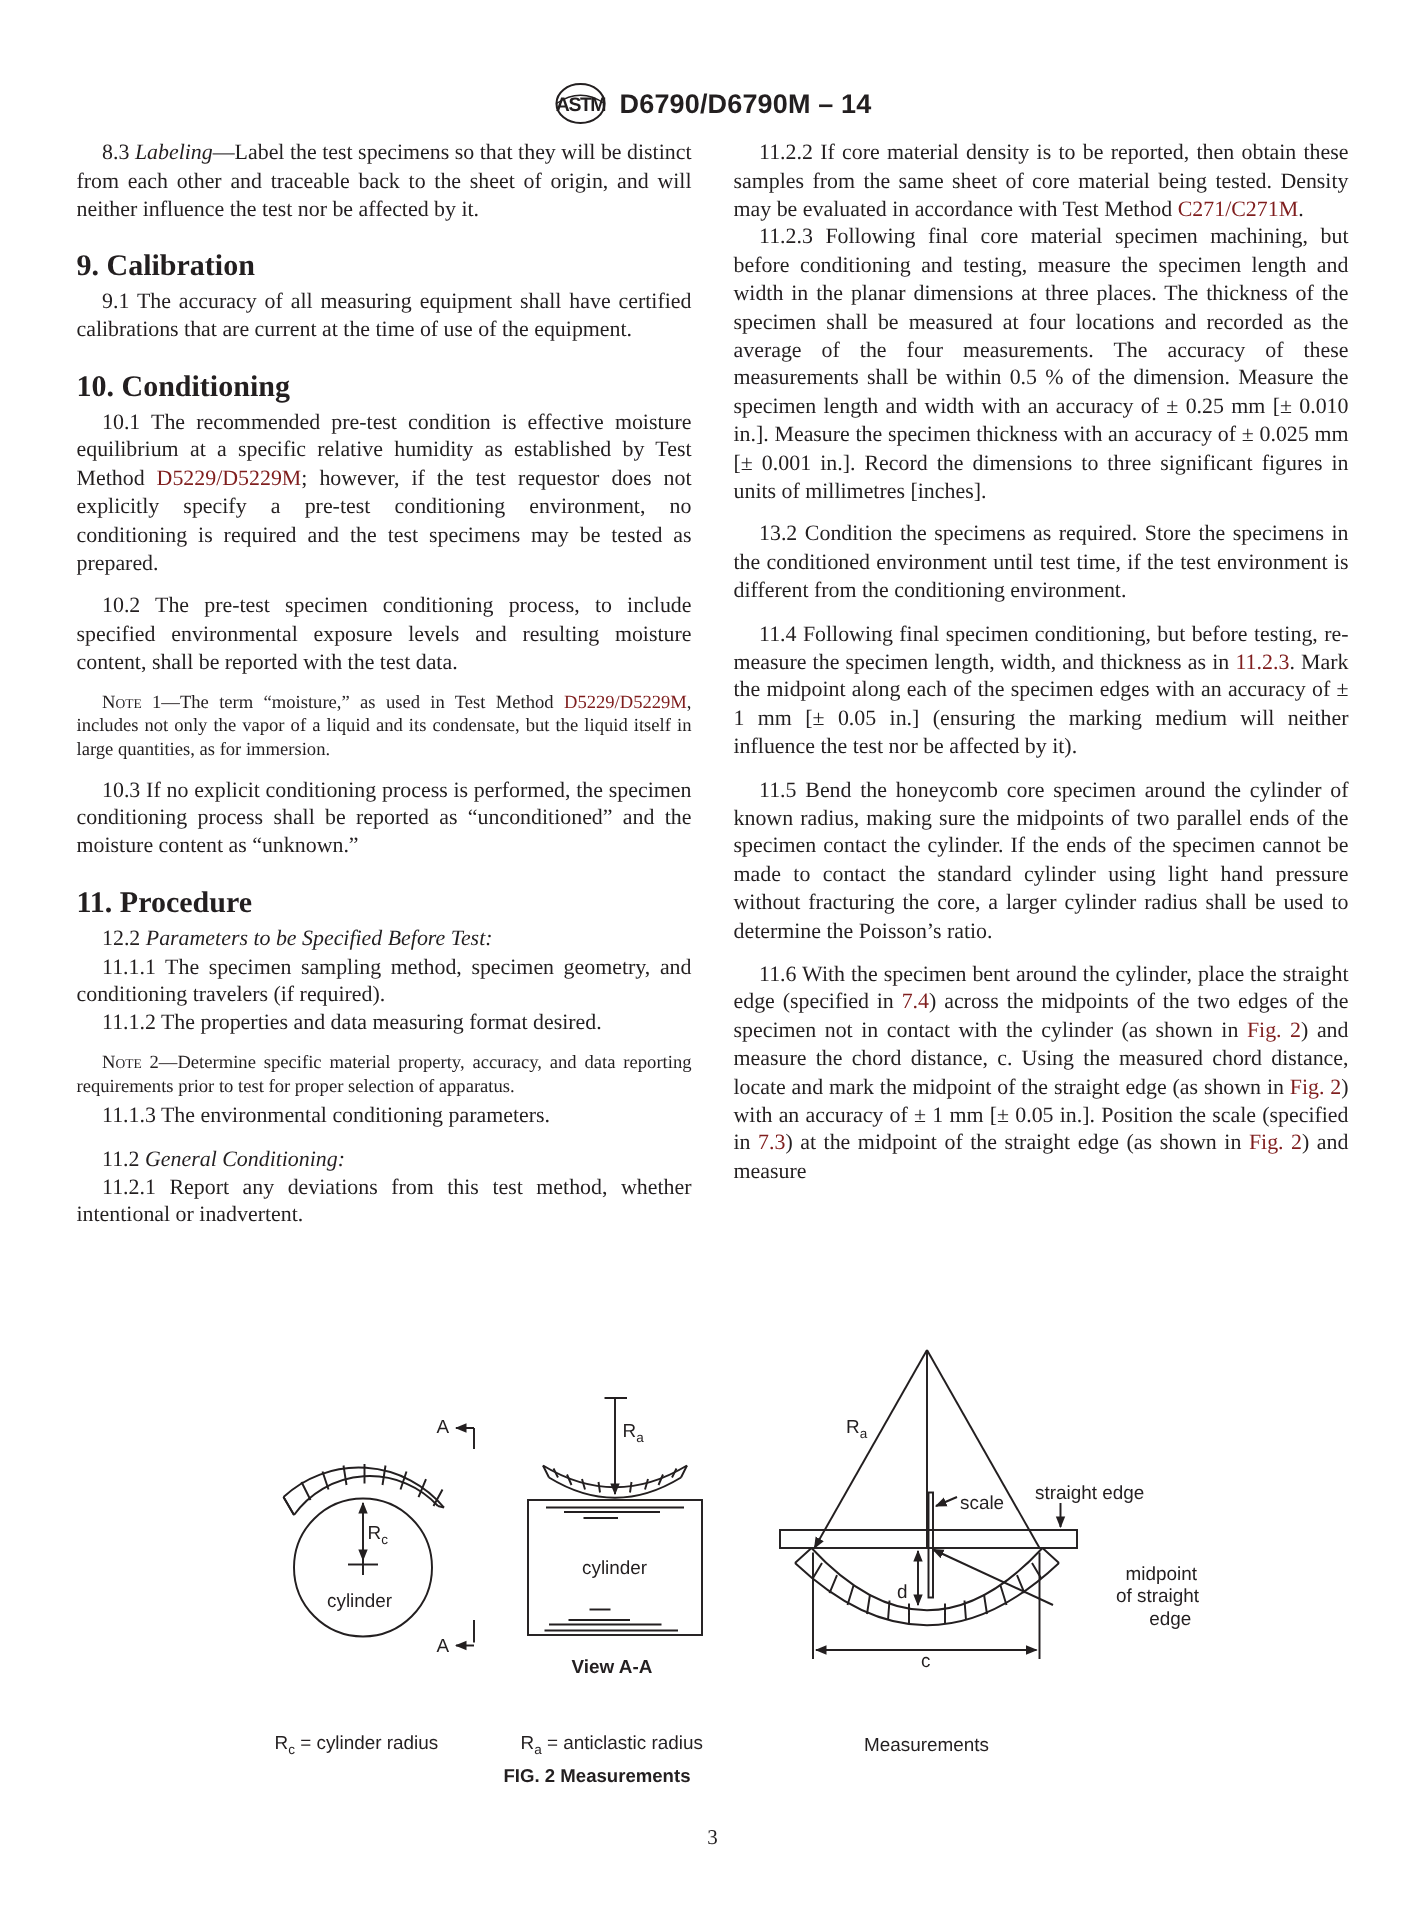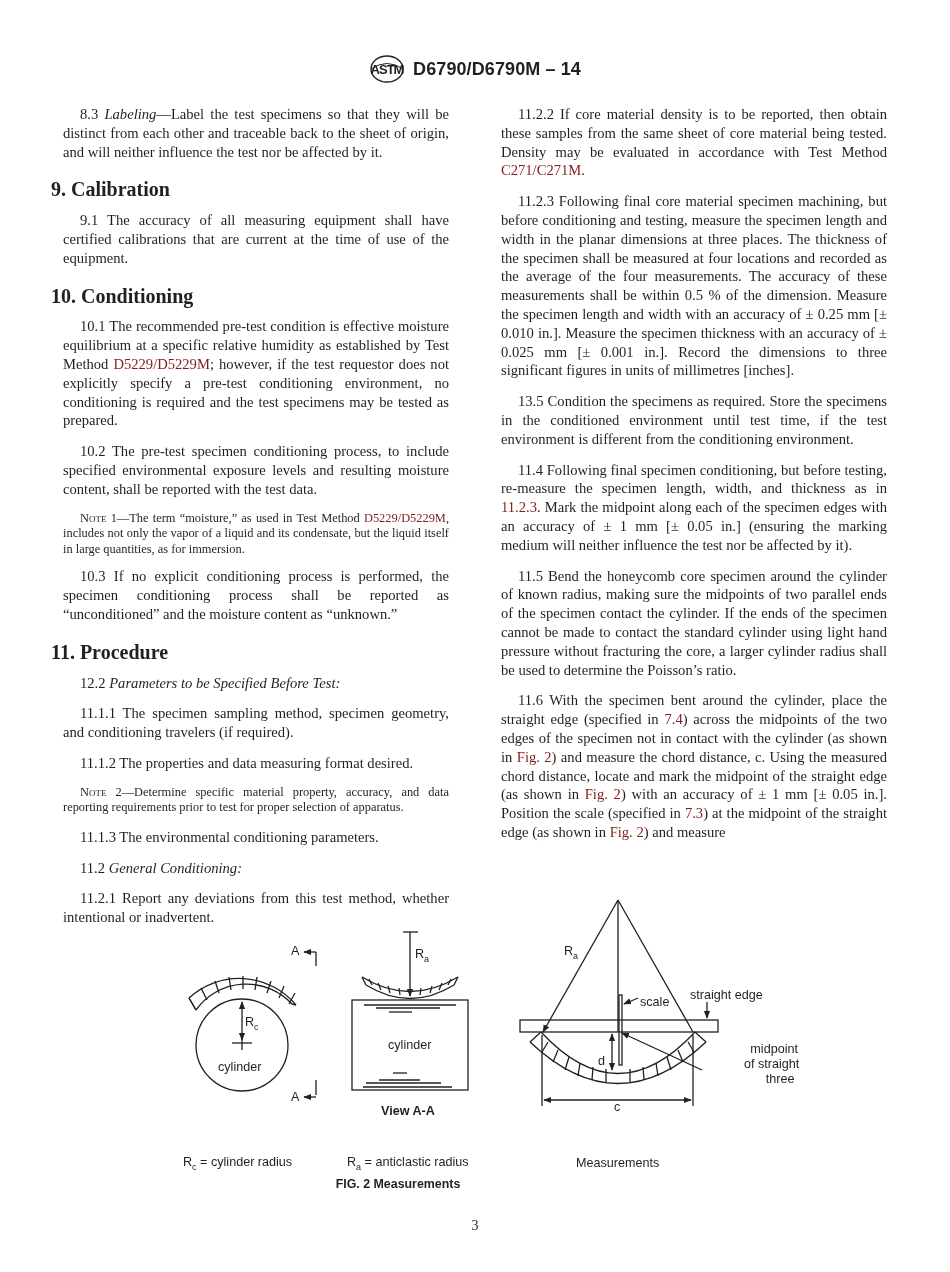--- a/index.html
+++ b/index.html
@@ -5,21 +5,21 @@
   html, body { margin: 0; padding: 0; background: #ffffff; }
   body { width: 950px; height: 1272px; position: relative; overflow: hidden;
          font-family: "Liberation Serif", serif; color: #231f20; }
   .header { position: absolute; top: 52px; left: 0; width: 950px; height: 34px;
             display: flex; justify-content: center; align-items: center; gap: 8px; }
   .header .title { font-family: "Liberation Sans", sans-serif; font-weight: bold; font-size: 18px; letter-spacing: 0.1px; }
   .logo { width: 36px; height: 30px; }
   .col { position: absolute; top: 93px; width: 410px; font-size: 14.6px; line-height: 18.8px; text-align: justify; }
   .col.left { left: 51px; }
   .col.right { left: 489px; }
-  .col p { margin: 12px; text-indent: 17px; }
+  .col p { margin: 0; text-indent: 17px; }
   .col p.gap { margin-top: 10px; }
   .col h2 { font-size: 20px; font-weight: bold; margin: 19px 0 5px 0; line-height: 18.8px; }
   .col .note { font-size: 12.4px; line-height: 15.6px; margin-top: 9px; margin-bottom: 3px; }
   .col .note .sc { font-variant: small-caps; }
   a.link { color: #7f1d1d; text-decoration: none; }
   i { font-style: italic; }
   .figure { position: absolute; left: 0; top: 880px; width: 950px; height: 330px; }
   .fig-svg { position: absolute; left: 0; top: 0; }
   .fig-label { position: absolute; font-family: "Liberation Sans", sans-serif; font-size: 12.6px; color: #231f20; }
   .fig-caption { position: absolute; top: 297px; left: 0; width: 796px; text-align: center;
@@ -56,21 +56,21 @@
   <p>11.1.2 The properties and data measuring format desired.</p>
   <p class="note"><span class="sc">Note</span><span> 2—Determine specific material property, accuracy, and data reporting requirements prior to test for proper selection of apparatus.</span></p>
   <p>11.1.3 The environmental conditioning parameters.</p>
   <p class="gap"><span>11.2 </span><i>General Conditioning:</i></p>
   <p>11.2.1 Report any deviations from this test method, whether intentional or inadvertent.</p>
 </div>
 
 <div class="col right">
   <p><span>11.2.2 If core material density is to be reported, then obtain these samples from the same sheet of core material being tested. Density may be evaluated in accordance with Test Method </span><a class="link">C271/C271M</a><span>.</span></p>
   <p>11.2.3 Following final core material specimen machining, but before conditioning and testing, measure the specimen length and width in the planar dimensions at three places. The thickness of the specimen shall be measured at four locations and recorded as the average of the four measurements. The accuracy of these measurements shall be within 0.5 % of the dimension. Measure the specimen length and width with an accuracy of ± 0.25 mm [± 0.010 in.]. Measure the specimen thickness with an accuracy of ± 0.025 mm [± 0.001 in.]. Record the dimensions to three significant figures in units of millimetres [inches].</p>
-  <p class="gap">13.5 Condition the specimens as required. Store the specimens in the conditioned environment until test time, if the test environment is different from the conditioning environment.</p>
+  <p class="gap">13.2 Condition the specimens as required. Store the specimens in the conditioned environment until test time, if the test environment is different from the conditioning environment.</p>
   <p class="gap"><span>11.4 Following final specimen conditioning, but before testing, re-measure the specimen length, width, and thickness as in </span><a class="link">11.2.3</a><span>. Mark the midpoint along each of the specimen edges with an accuracy of ± 1 mm [± 0.05 in.] (ensuring the marking medium will neither influence the test nor be affected by it).</span></p>
   <p class="gap">11.5 Bend the honeycomb core specimen around the cylinder of known radius, making sure the midpoints of two parallel ends of the specimen contact the cylinder. If the ends of the specimen cannot be made to contact the standard cylinder using light hand pressure without fracturing the core, a larger cylinder radius shall be used to determine the Poisson’s ratio.</p>
   <p class="gap"><span>11.6 With the specimen bent around the cylinder, place the straight edge (specified in </span><a class="link">7.4</a><span>) across the midpoints of the two edges of the specimen not in contact with the cylinder (as shown in </span><a class="link">Fig. 2</a><span>) and measure the chord distance, c. Using the measured chord distance, locate and mark the midpoint of the straight edge (as shown in </span><a class="link">Fig. 2</a><span>) with an accuracy of ± 1 mm [± 0.05 in.]. Position the scale (specified in </span><a class="link">7.3</a><span>) at the midpoint of the straight edge (as shown in </span><a class="link">Fig. 2</a><span>) and measure</span></p>
 </div>
 
 <div class="figure">
   <svg class="fig-svg" width="950" height="330" viewBox="0 880 950 330">
     <defs>
       <marker id="arr" viewBox="0 0 10 10" refX="9" refY="5" markerWidth="6" markerHeight="6" orient="auto-start-reverse">
         <path d="M0,1 L10,5 L0,9 z" fill="#231f20"></path>
@@ -150,21 +150,21 @@
   <span class="fig-label" style="left:388px; top:158px;">cylinder</span>
   <span class="fig-label" style="left:381px; top:224px; font-weight:bold;">View A-A</span>
   <span class="fig-label" style="left:564px; top:64px;"><span>R</span><sub style="font-size:9px;">a</sub></span>
   <span class="fig-label" style="left:640px; top:115px;">scale</span>
   <span class="fig-label" style="left:690px; top:108px;">straight edge</span>
   <span class="fig-label" style="left:598px; top:174px;">d</span>
   <span class="fig-label" style="left:614px; top:220px;">c</span>
   <span class="fig-label" style="left:708px; top:162px; text-align:center; line-height:15px;margin-left:41px;">
     <span style="display:block;">midpoint</span>
     <span style="display:block; margin-left:-5px;">of straight</span>
-    <span style="display:block; margin-left:12px;">three</span>
+    <span style="display:block; margin-left:12px;">edge</span>
   </span>
 
   <span class="fig-label" style="left:183px; top:275px;"><span>R</span><sub style="font-size:9px;">c</sub><span> = cylinder radius</span></span>
   <span class="fig-label" style="left:347px; top:275px;"><span>R</span><sub style="font-size:9px;">a</sub><span> = anticlastic radius</span></span>
   <span class="fig-label" style="left:576px; top:276px;">Measurements</span>
 
   <div class="fig-caption">FIG. 2 Measurements</div>
 </div>
 
 <div class="page-num">3</div>

